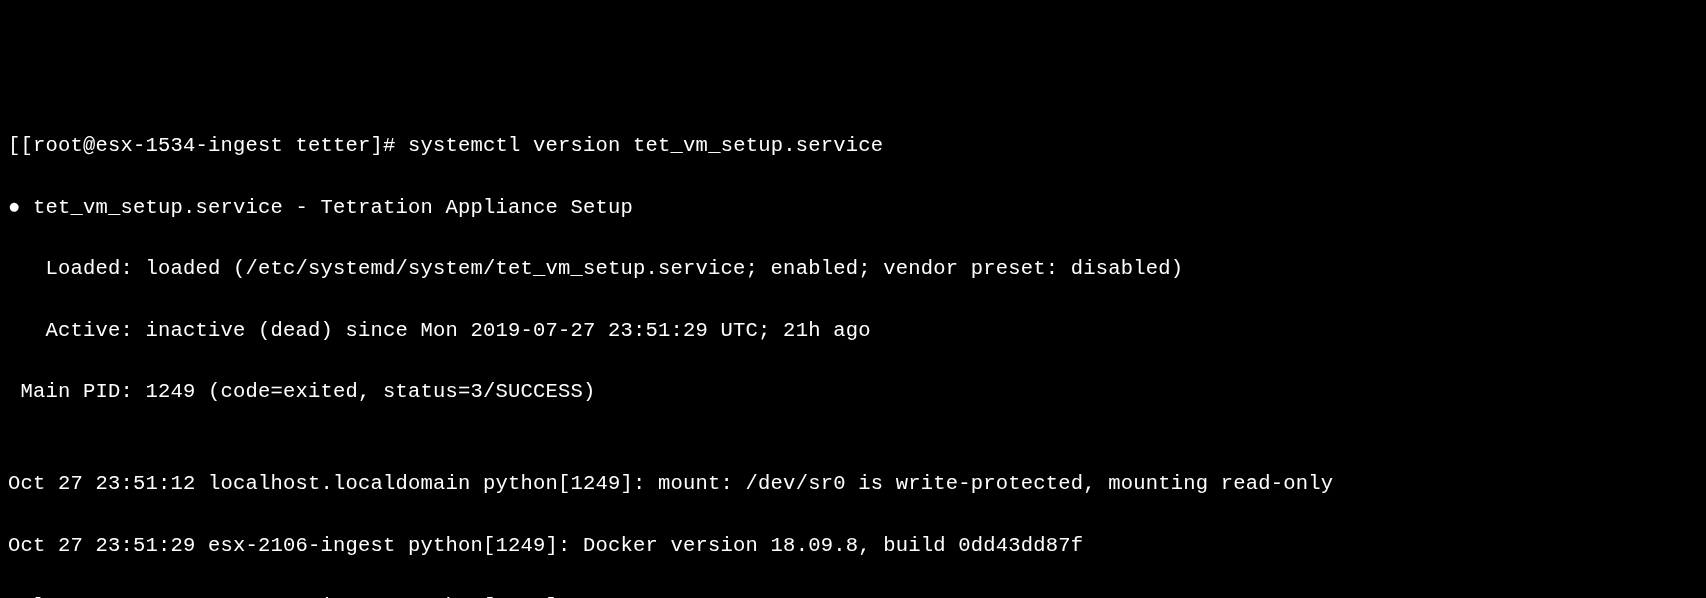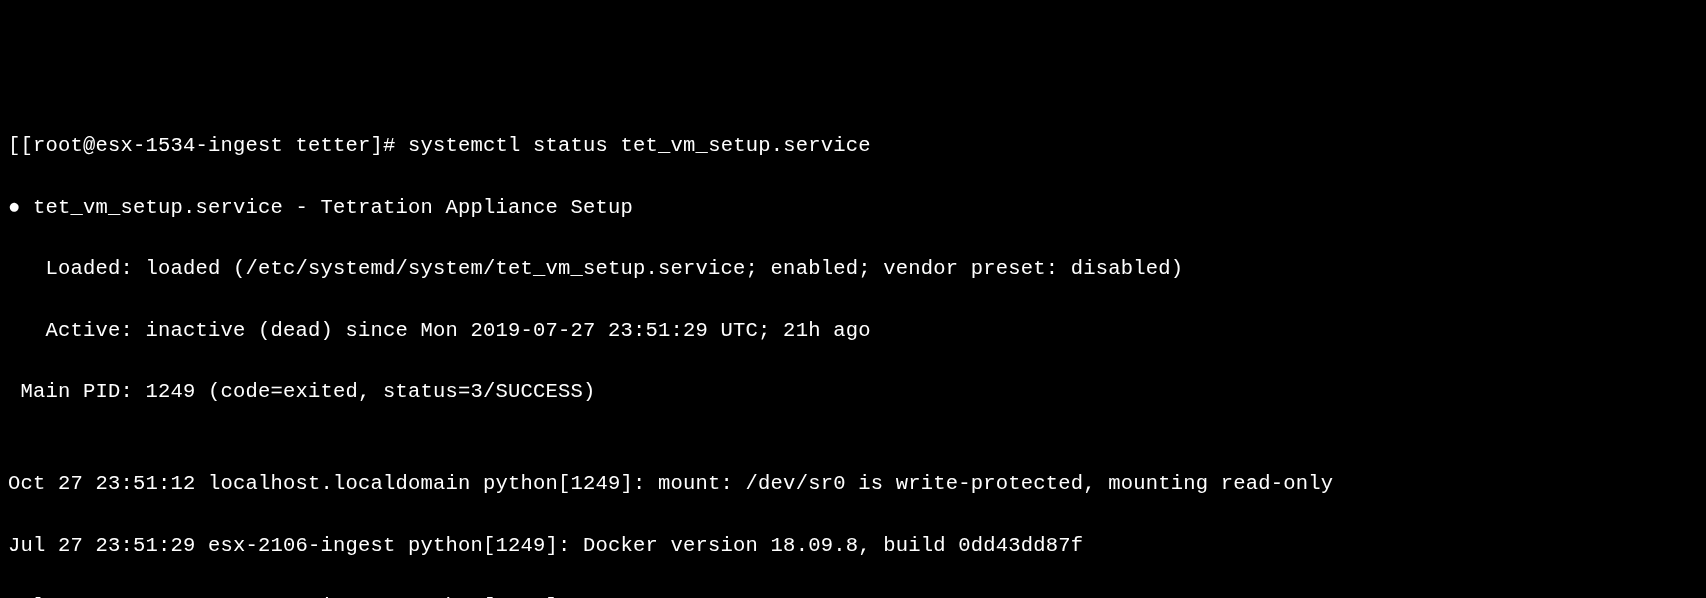--- a/index.html
+++ b/index.html
@@ -14,28 +14,28 @@
       font-weight: 500;
       letter-spacing: 0.2px;
     }
     .line { display: block; }
   </style>
 </head>
 <body>
 
 
 
-<span class="line"><span>[[root@esx-1534-ingest tetter]# </span><span>systemctl status tet_vm_setup.service</span></span>
+<span class="line"><span>[[root@esx-1534-ingest tetter]# </span><span>systemctl version tet_vm_setup.service</span></span>
 <span class="line">● tet_vm_setup.service - Tetration Appliance Setup</span>
 <span class="line">   Loaded: loaded (/etc/systemd/system/tet_vm_setup.service; enabled; vendor preset: disabled)</span>
 <span class="line">   Active: inactive (dead) since Mon 2019-07-27 23:51:29 UTC; 21h ago</span>
 <span class="line"> Main PID: 1249 (code=exited, status=3/SUCCESS)</span>
 <span class="line"></span>
 <span class="line">Oct 27 23:51:12 localhost.localdomain python[1249]: mount: /dev/sr0 is write-protected, mounting read-only</span>
-<span class="line">Jul 27 23:51:29 esx-2106-ingest python[1249]: Docker version 18.09.8, build 0dd43dd87f</span>
+<span class="line">Oct 27 23:51:29 esx-2106-ingest python[1249]: Docker version 18.09.8, build 0dd43dd87f</span>
 <span class="line">Jul 27 23:51:29 esx-2106-ingest python[1249]: REPOSITORY          TAG                 IMAGE ID            CREATE... SIZE</span>
 
 
 
 
 
 
 
 
 

